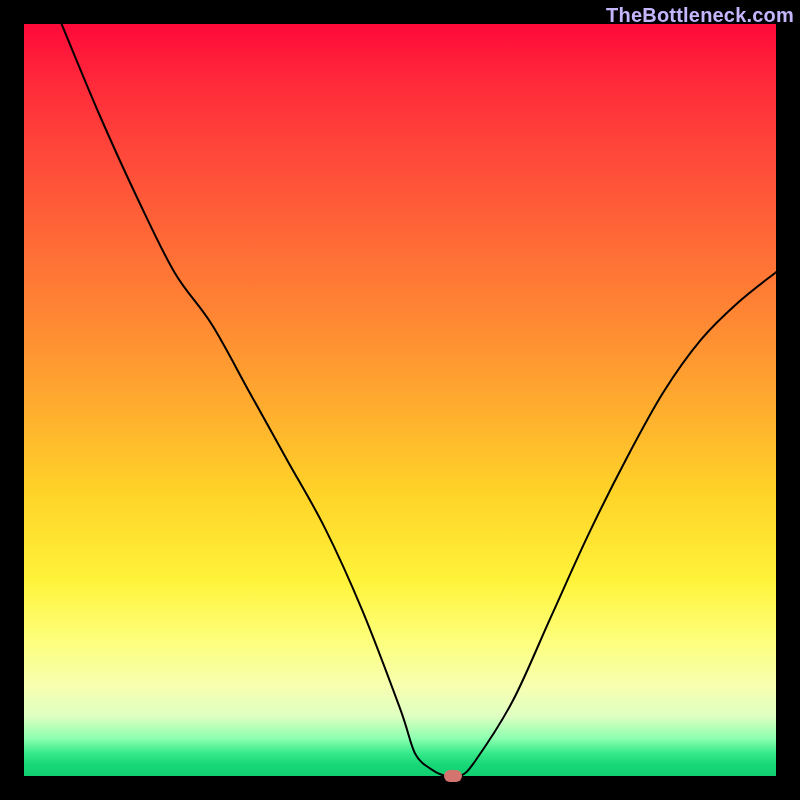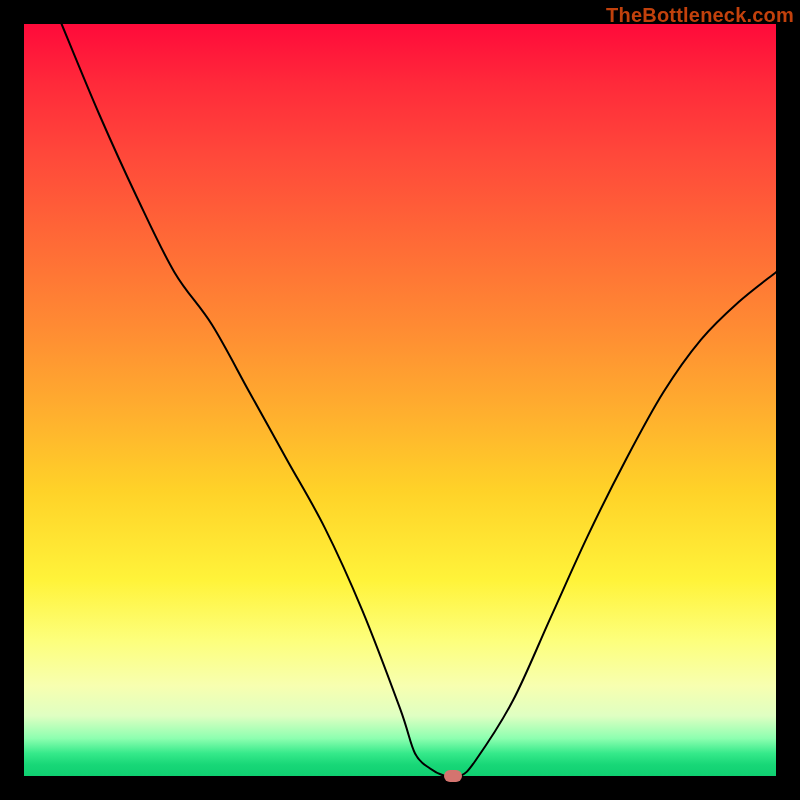--- a/index.html
+++ b/index.html
@@ -40,21 +40,21 @@
       #8dffb0 95%,
       #35e98a 97%,
       #18d777 98.5%,
       #0fcf71 100%
     );
   }
   .watermark {
     position: absolute;
     top: 4px;
     right: 6px;
-    color: #c2410c;
+    color: #c4b5fd;
     font-size: 20px;
     font-weight: 600;
     letter-spacing: 0.2px;
     user-select: none;
   }
   .curve {
     position: absolute;
     left: 24px;
     top: 24px;
     width: 752px;

